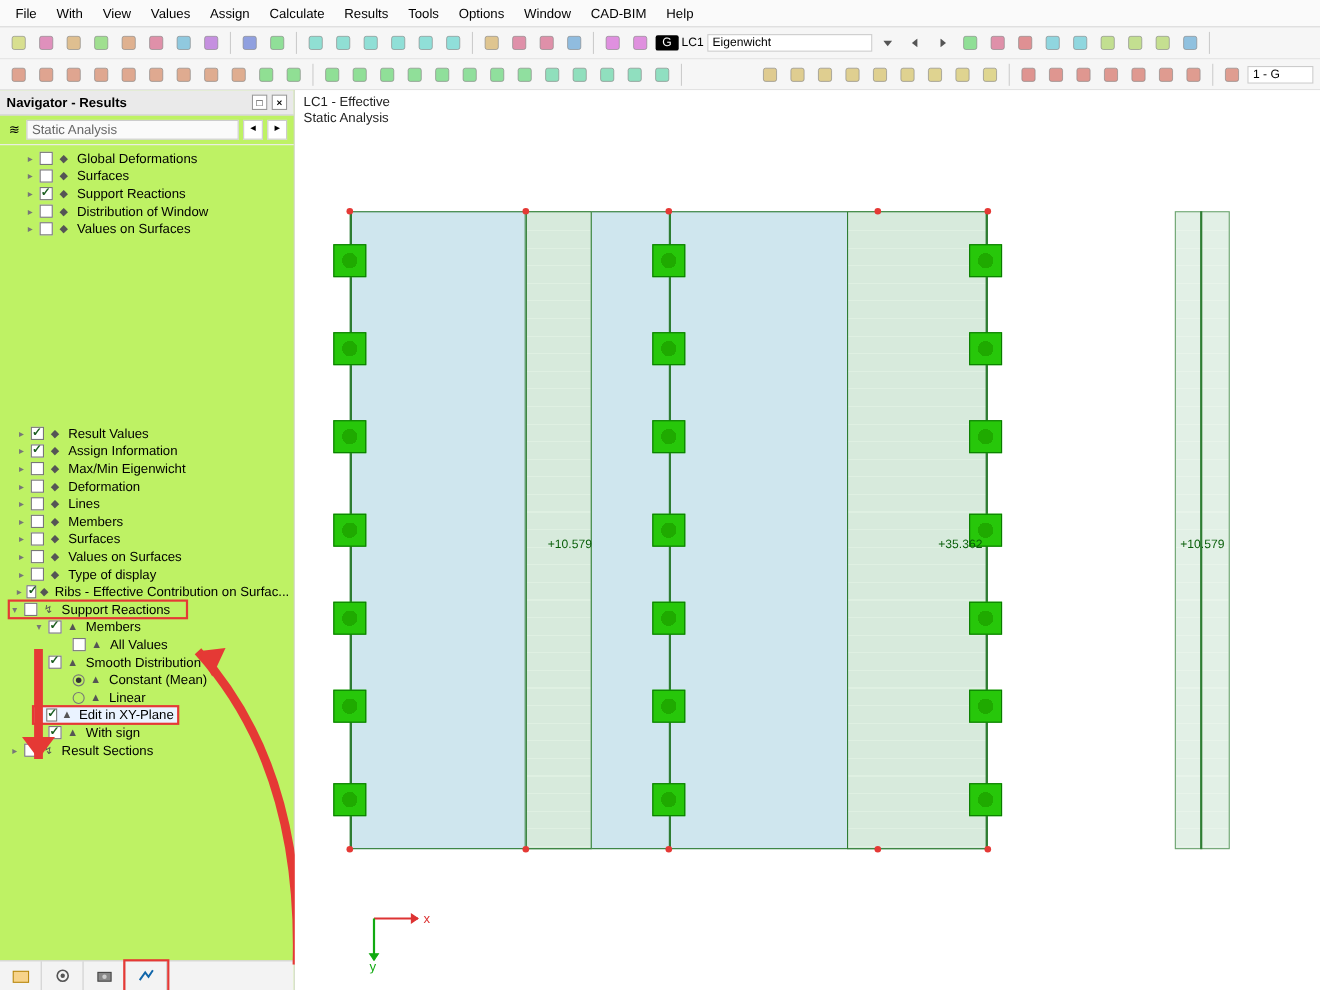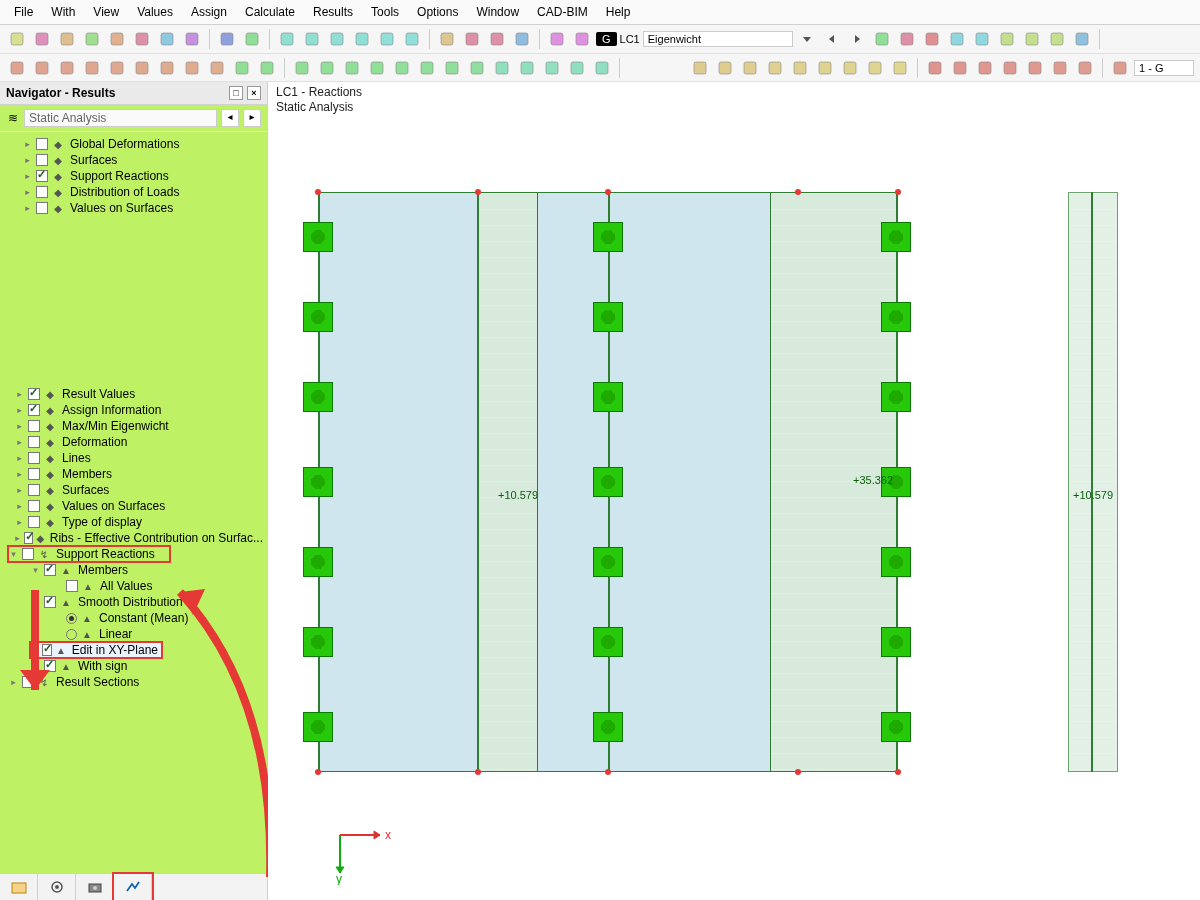--- a/index.html
+++ b/index.html
@@ -519,21 +519,21 @@
               <span class="chk on"></span>
               <span class="ico iconmini">◆</span>
               <span class="lbl">Support Reactions</span>
             </div>
           </li>
           <li>
             <div class="row" style="padding-left:14px">
               <span class="twist">▸</span>
               <span class="chk"></span>
               <span class="ico iconmini">◆</span>
-              <span class="lbl">Distribution of Loads</span>
+              <span class="lbl">Distribution of Window</span>
             </div>
           </li>
           <li>
             <div class="row" style="padding-left:14px">
               <span class="twist">▸</span>
               <span class="chk"></span>
               <span class="ico iconmini">◆</span>
               <span class="lbl">Values on Surfaces</span>
             </div>
           </li>
@@ -739,21 +739,21 @@
     <div class="arrow" style="left:165px;top:495px;">
       <svg width="120" height="310">
         <path d="M105 300 Q110 120 15 15" stroke="#e53935" stroke-width="8" fill="none"></path>
         <path d="M15 15 L40 12 L28 38 Z" fill="#e53935"></path>
       </svg>
     </div>
   </div>
 
   <div class="canvas">
     <div class="caption">
-      <div>LC1 - Reactions</div>
+      <div>LC1 - Effective</div>
       <div>Static Analysis</div>
     </div>
 
     <div class="model">
 
       <div class="panel" style="left:20px;top:0;width:160px;height:580px"></div>
       <div class="panel" style="left:180px;top:0;width:320px;height:580px"></div>
       <div class="panel" style="left:500px;top:0;width:100px;height:580px"></div>
 
       <div class="hatch" style="left:180px;top:0;width:60px;height:580px"></div>
@@ -796,21 +796,21 @@
           <div class="sup" style="left: 598px; top: 45px;"></div>
           <div class="sup" style="left: 598px; top: 125px;"></div>
           <div class="sup" style="left: 598px; top: 205px;"></div>
           <div class="sup" style="left: 598px; top: 290px;"></div>
           <div class="sup" style="left: 598px; top: 370px;"></div>
           <div class="sup" style="left: 598px; top: 450px;"></div>
           <div class="sup" style="left: 598px; top: 535px;"></div>
         </div>
 
       <div class="val" style="left:200px;top:297px">+10.579</div>
-      <div class="val" style="left:555px;top:282px">+35.362</div>
+      <div class="val" style="left:555px;top:297px">+35.362</div>
       <div class="val" style="left:775px;top:297px">+10.579</div>
     </div>
 
     <div class="axis" style="left:62px;bottom:12px">
       <svg width="70" height="70">
         <line x1="10" y1="20" x2="50" y2="20" class="xr" stroke-width="2"></line>
           <path d="M50 20 L44 16 L44 24 Z" class="xr"></path>
         <text x="55" y="24" fill="#d33">x</text>
         <line x1="10" y1="20" x2="10" y2="58" class="yr" stroke-width="2"></line>
           <path d="M10 58 L6 52 L14 52 Z" class="yr"></path>

